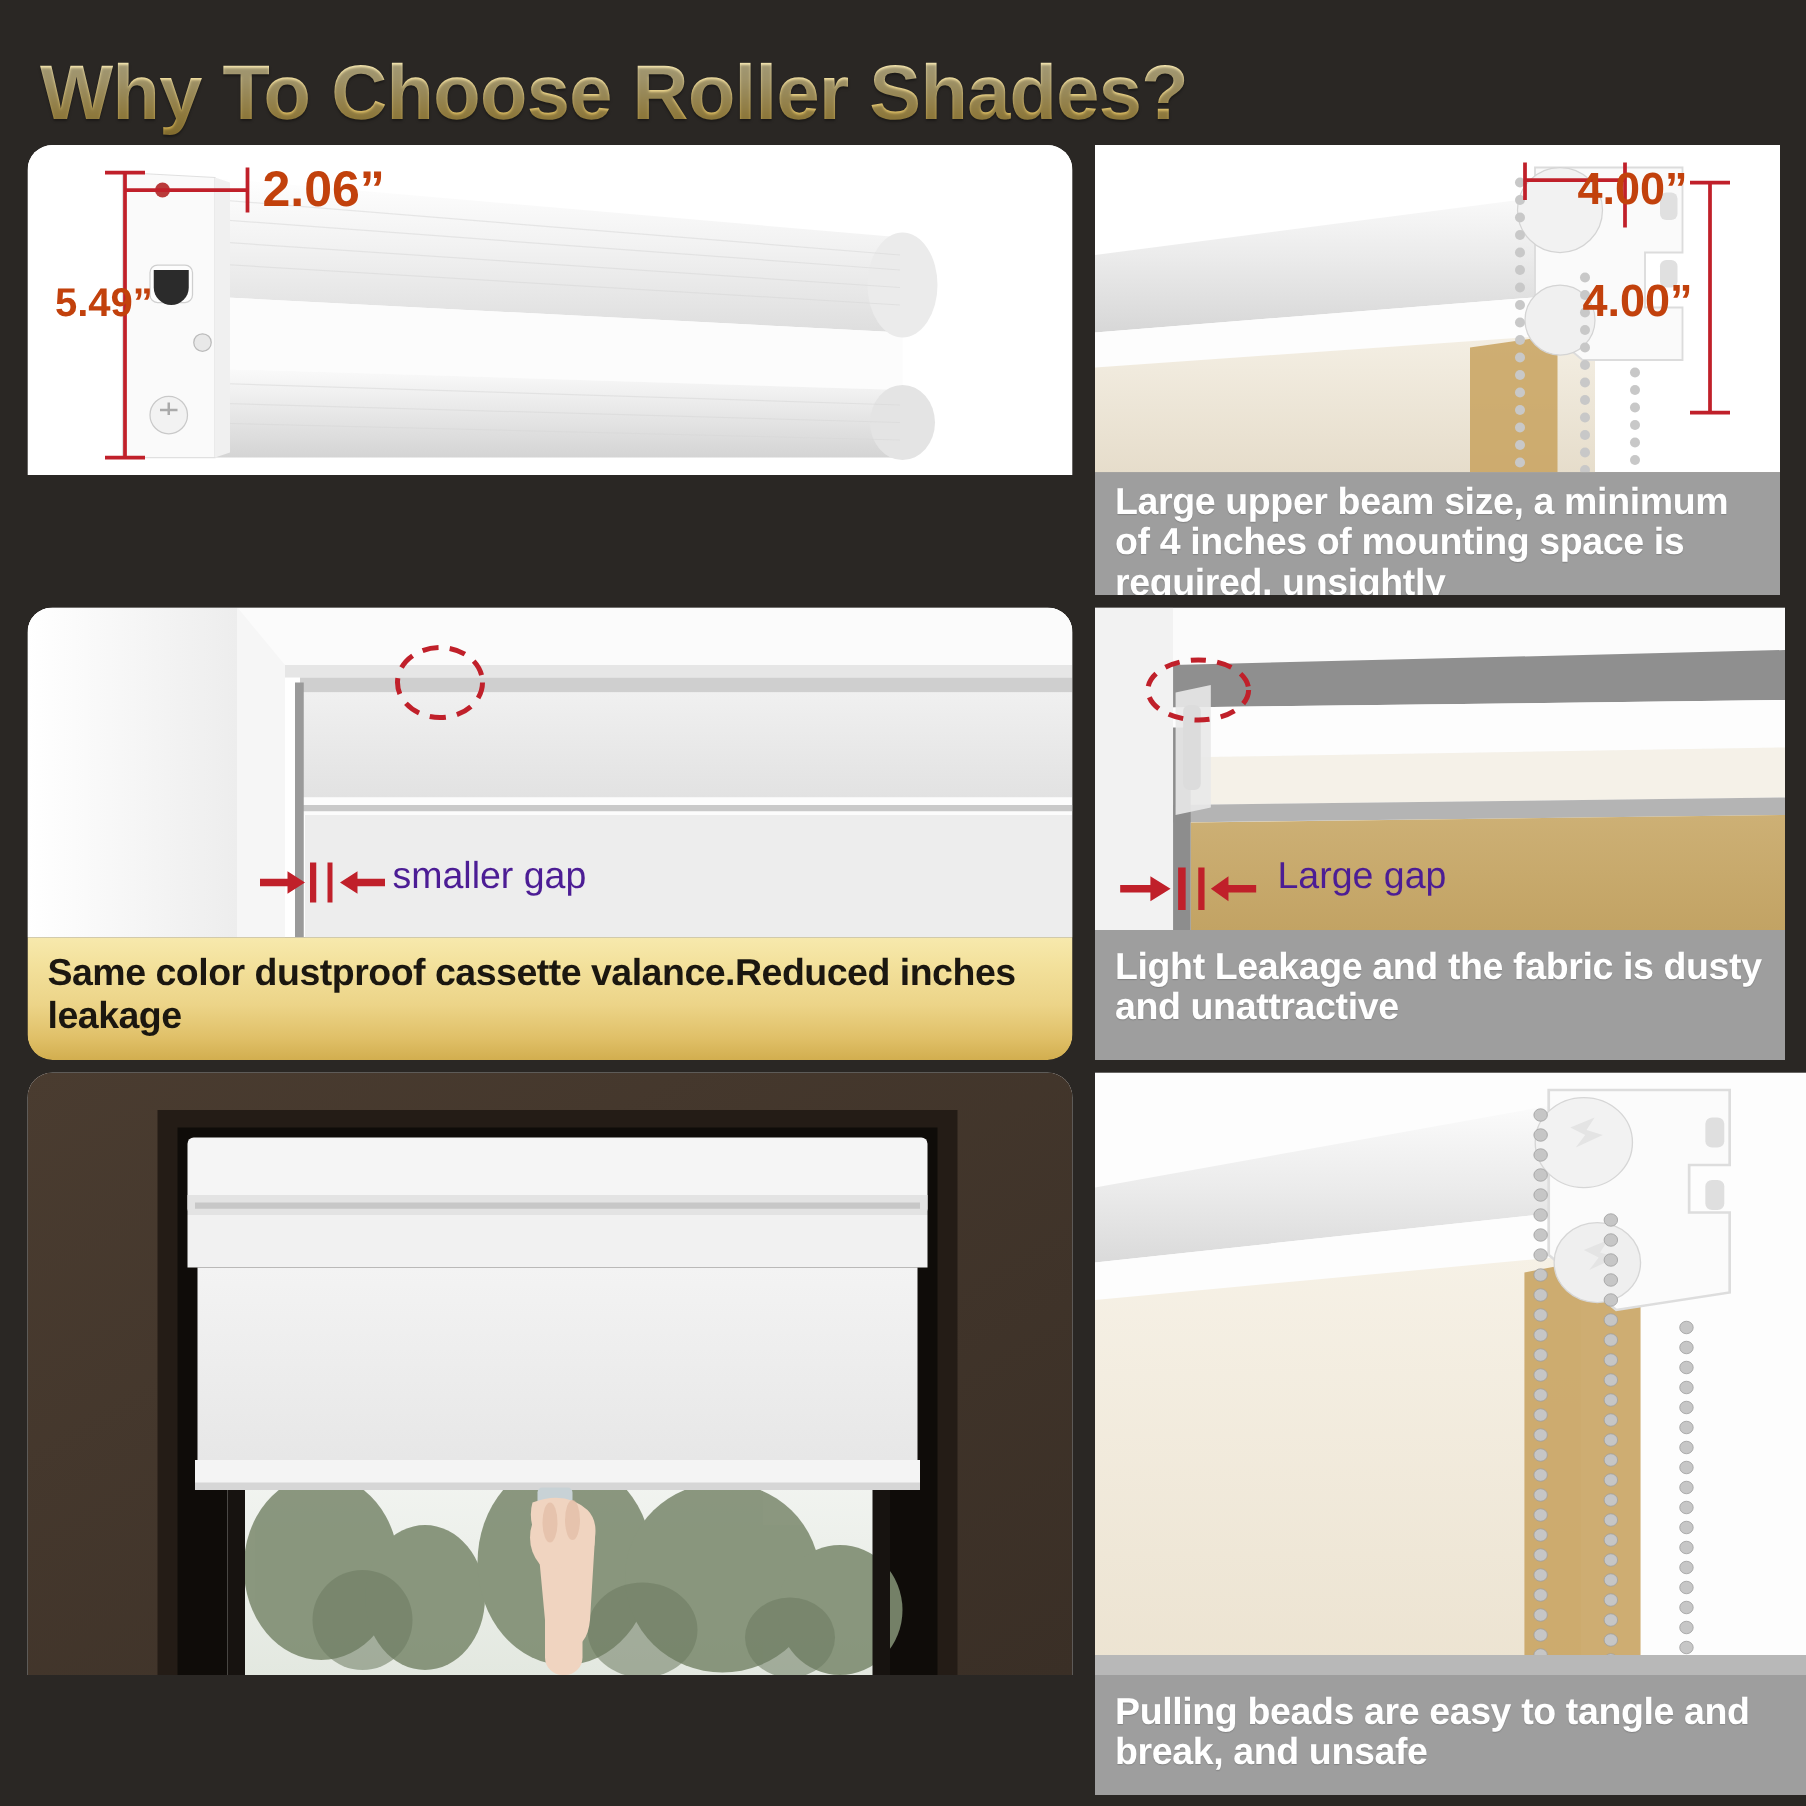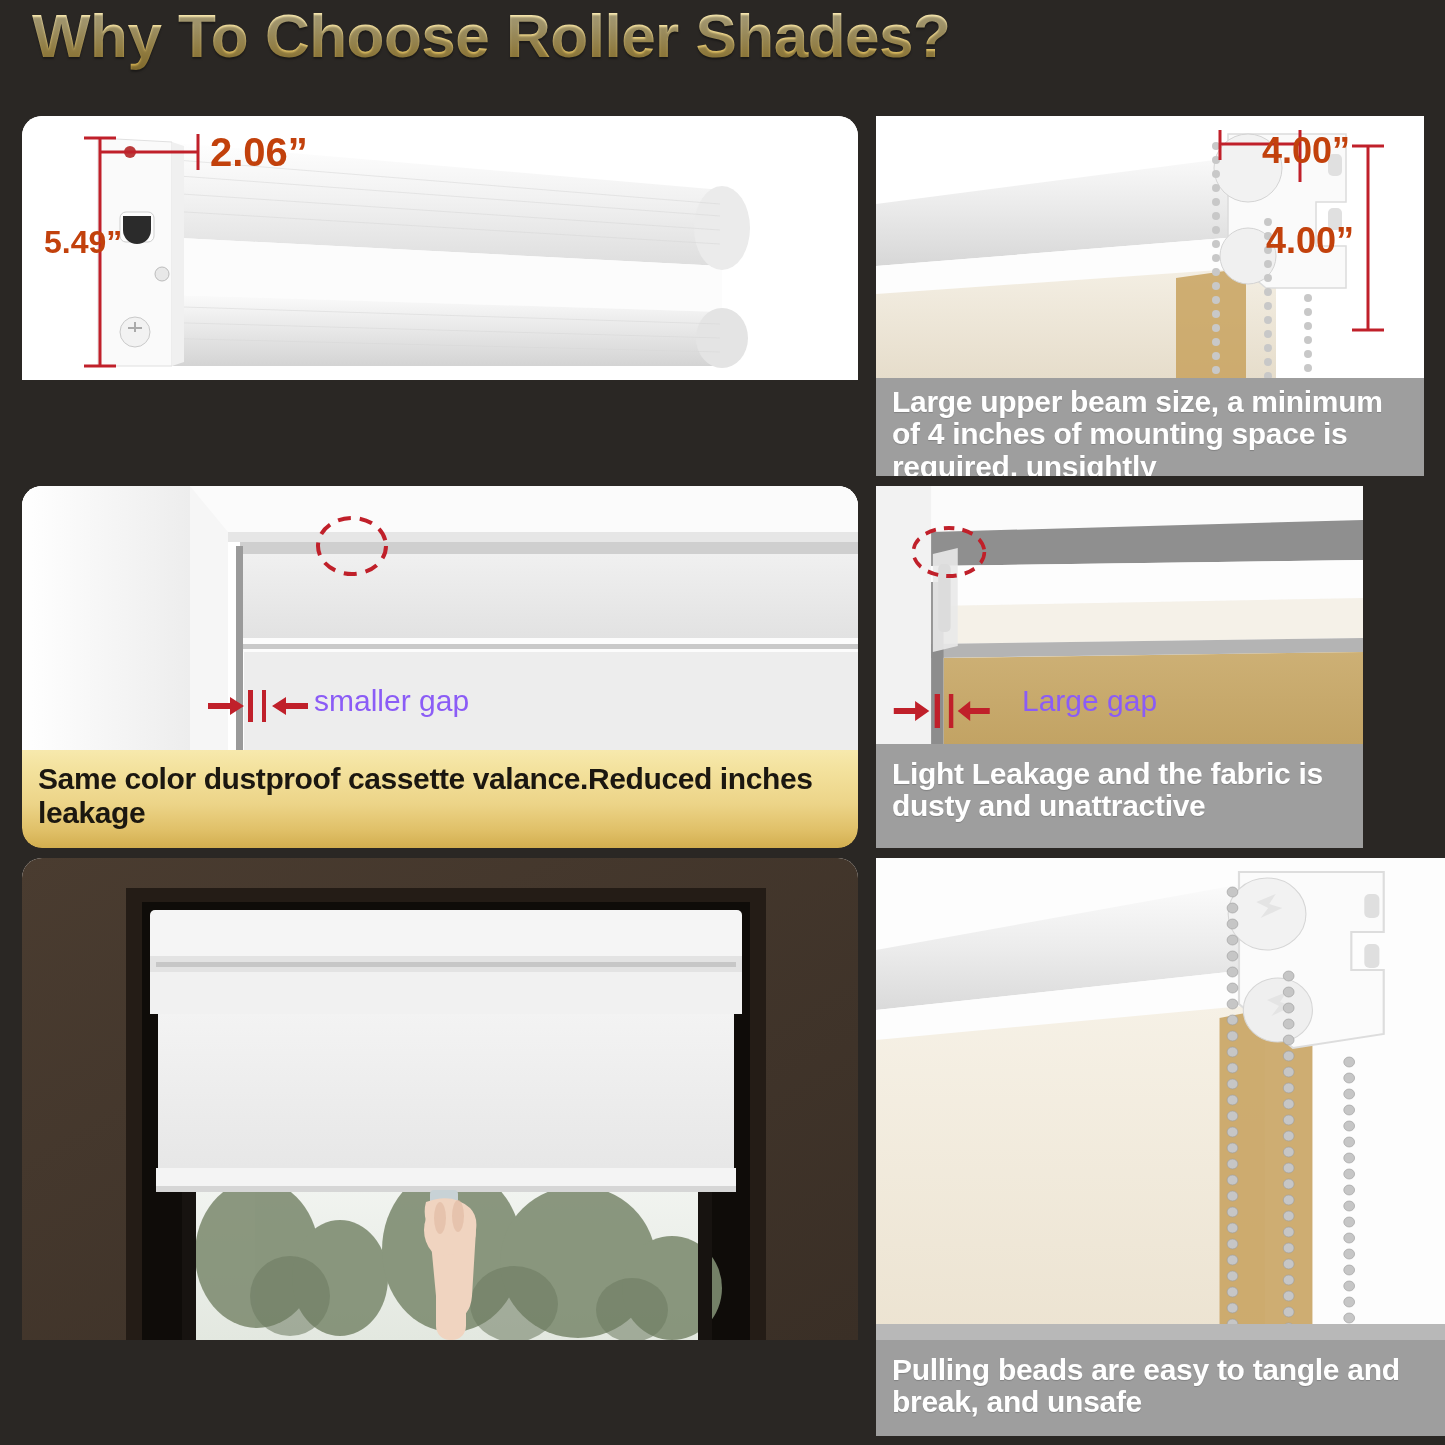--- a/index.html
+++ b/index.html
@@ -12,21 +12,21 @@
     overflow: hidden;
     position: relative;
   }
 
   
   .title-bar {
     position: absolute;
     left: 0; top: 0;
     width: 1149px; height: 110px;
     display: flex;
-    align-items: flex-start;
+    align-items: flex-end;
     padding-left: 32px;
   }
   .title-text {
     font-size: 62px;
     font-weight: bold;
     letter-spacing: -0.5px;
     background: linear-gradient(180deg, #fdf2c4 0%, #f3e0a0 35%, #d9b95e 75%, #c3a144 100%);
     -webkit-background-clip: text;
     background-clip: text;
     color: transparent;
@@ -102,21 +102,21 @@
 
   .dim-label {
     position: absolute;
     color: #c2410c;
     font-weight: bold;
     white-space: nowrap;
     font-family: "Liberation Sans", sans-serif;
   }
   .gap-label {
     position: absolute;
-    color: #8b5cf6;
+    color: #4c1d95;
     font-weight: normal;
     white-space: nowrap;
     font-size: 30px;
   }
 
   svg { display: block; }
   .ovl { position: absolute; left: 0; top: 0; width: 100%; height: 100%; pointer-events: none; }
 </style>
 </head>
 <body>
@@ -317,21 +317,21 @@
         <rect x="226" y="204" width="5" height="32" fill="#c0202a"></rect>
         <rect x="240" y="204" width="4" height="32" fill="#c0202a"></rect>
       </svg>
       <div class="gap-label" style="left:292px; top:198px;">smaller gap</div>
     </div>
     <div class="caption gold" style="height:98px;">
       <div class="caption-text">Same color dustproof cassette valance.Reduced inches leakage</div>
     </div>
   </div>
 
-  <div class="panel bad" style="left:876px; top:378px; width:487px; height:362px;">
+  <div class="panel bad" style="left:876px; top:378px; width:552px; height:362px;">
     <div class="photo" style="height:258px;">
       <svg class="ovl" viewBox="0 0 548 258" preserveAspectRatio="none">
         <defs>
           <linearGradient id="tanfab" x1="0" y1="0" x2="0" y2="1">
             <stop offset="0" stop-color="#cdb075"></stop>
             <stop offset="1" stop-color="#c2a364"></stop>
           </linearGradient>
         </defs>
         <rect x="0" y="0" width="548" height="258" fill="#fbfbfb"></rect>
 

